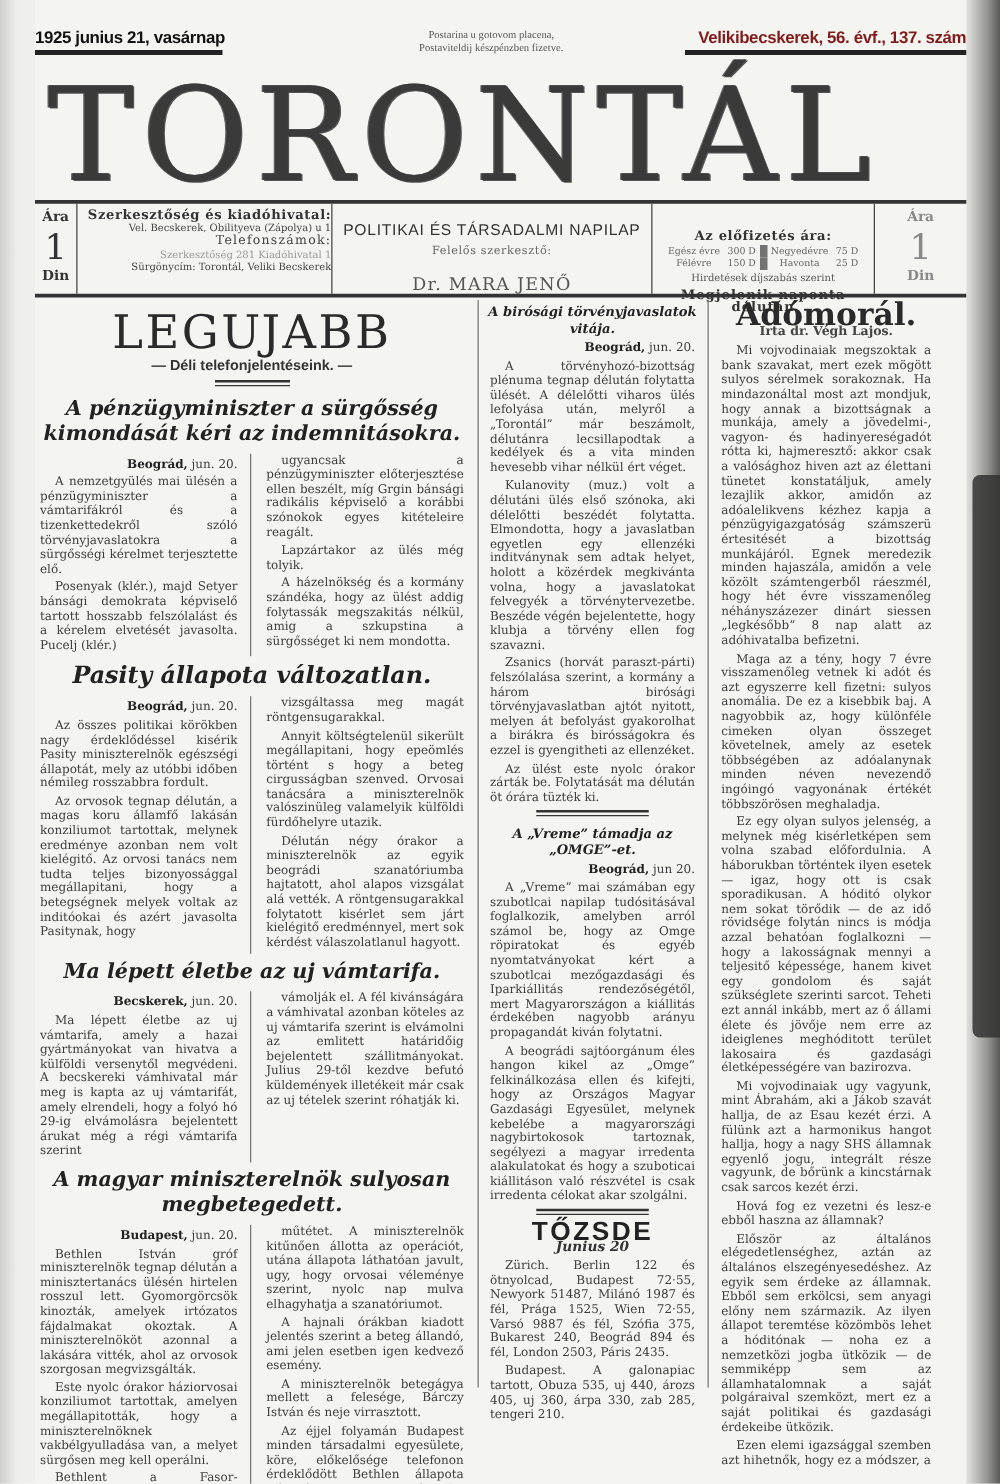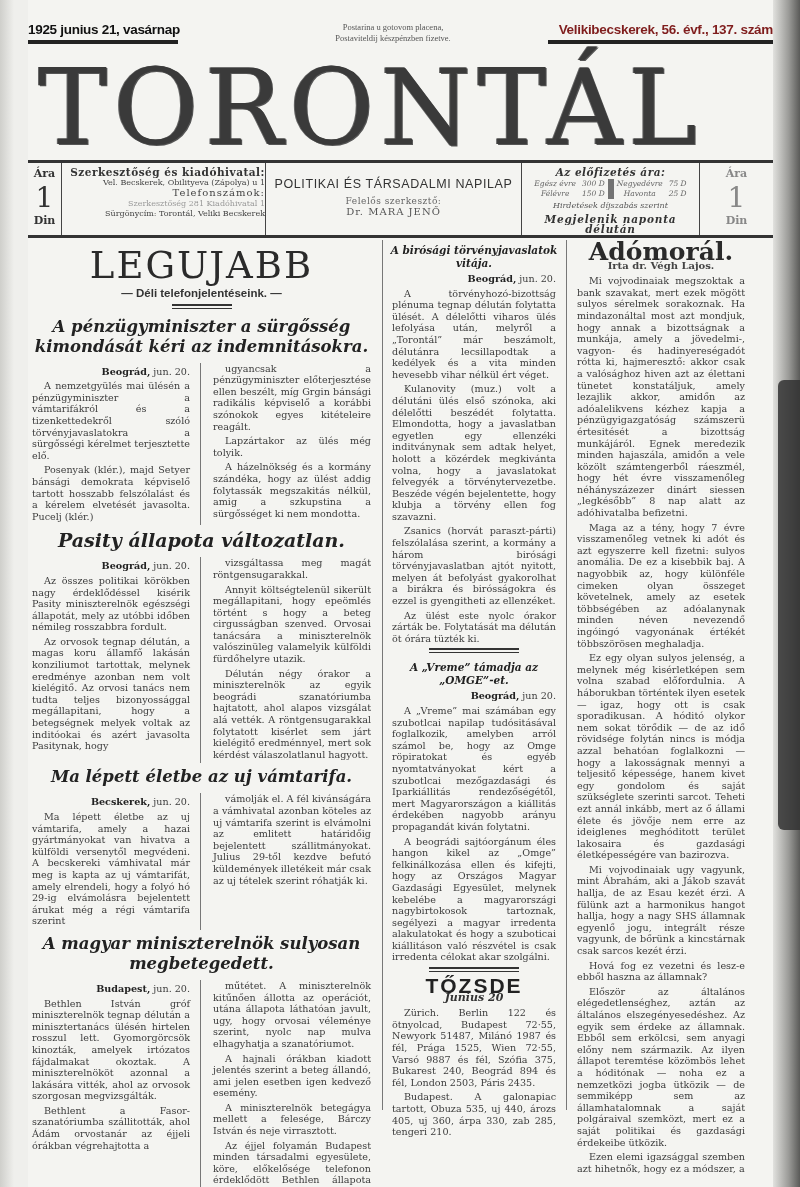--- a/index.html
+++ b/index.html
@@ -31,22 +31,22 @@
   .band { position:absolute; top:160px; left:0; width:745px; height:72px; border-top:3px solid #333; border-bottom:3px solid #333; }
   .band .cell { position:absolute; top:0; height:72px; border-right:1.5px solid #444; box-sizing:border-box; }
   .price-box { text-align:center; font-size:11px; font-weight:bold; color:#333; }
   .price-box .num { display:block; font-size:28px; line-height:28px; margin:4px 0 2px; font-weight:normal; }
   .office { font-size:8px; text-align:right; color:#444; line-height:10.5px; padding-top:4px; }
   .office .h { font-size:10.5px; font-weight:bold; letter-spacing:.5px; color:#333;}
   .office .h2 { font-size:10px; letter-spacing:1px; color:#444;}
   .center-info { text-align:center; color:#444; }
   .center-info .sub { font-family:"Liberation Sans",sans-serif; font-size:12.5px; letter-spacing:.6px; margin-top:14px; color:#333;}
   .center-info .ed-l { font-size:9px; margin-top:5px; letter-spacing:.5px; color:#666;}
-  .center-info .ed { font-size:10px; letter-spacing:1px; color:#555; margin-top:0; }
-  .subs { text-align:center; font-size:8px; color:#555; line-height:10px; padding-top:4px;font-style:italic;}
+  .center-info .ed { font-size:14px; letter-spacing:1px; color:#555; margin-top:14px; }
+  .subs { text-align:center; font-size:8px; color:#555; line-height:10px; padding-top:21px;}
   .subs .h { font-size:10.5px; font-weight:bold; color:#333; letter-spacing:.5px; }
   .subs table { margin: 2px auto 0; border-collapse:collapse; font-size:7.5px; color:#666;}
   .subs td { padding:0 3px; }
   .subs .sep { border-left:6px solid #737373; }
   .subs .foot { font-size:10.5px; font-weight:bold; letter-spacing:.8px; color:#333; margin-top:3px;}
 
   
   .col { position:absolute; top:240px; font-size:9.6px; line-height:11.6px; color:#3c3c3c; text-align:justify; }
   .col p { margin:0 4px 3px; text-indent:12px; }
   .rule-v { position:absolute; width:1px; background:#777; }
@@ -186,20 +186,21 @@
         </div>
       </div>
     </div>
 
     <div>
       <div class="h-it">A magyar miniszterelnök sulyosan megbetegedett.</div>
       <div class="twocol">
         <div class="l">
           <div class="dateline"><b>Budapest,</b> <span>jun. 20.</span></div>
           <p>Bethlen István gróf miniszterelnök tegnap délután a minisztertanács ülésén hirtelen rosszul lett. Gyomorgörcsök kinozták, amelyek irtózatos fájdalmakat okoztak. A miniszterelnököt azonnal a lakására vitték, ahol az orvosok szorgosan megvizsgálták.</p>
+          <p>Este nyolc órakor háziorvosai konziliumot tartottak, amelyen megállapitották, hogy a miniszterelnöknek vakbélgyulladása van, a melyet sürgősen meg kell operálni.</p>
           <p>Bethlent a Fasor-szanatóriumba szállitották, ahol Ádám orvostanár az éjjeli órákban végrehajtotta a</p>
         </div>
         <div>
           <p>műtétet. A miniszterelnök kitűnően állotta az operációt, utána állapota láthatóan javult, ugy, hogy orvosai véleménye szerint, nyolc nap mulva elhagyhatja a szanatóriumot.</p>
           <p>A hajnali órákban kiadott jelentés szerint a beteg állandó, ami jelen esetben igen kedvező esemény.</p>
           <p>A miniszterelnök betegágya mellett a felesége, Bárczy István és neje virrasztott.</p>
           <p>Az éjjel folyamán Budapest minden társadalmi egyesülete, köre, előkelősége telefonon érdeklődött Bethlen állapota iránt és megnyugodva értesült arról, hogy a miniszterelnök tul van az életveszélyen.</p>
         </div>
       </div>
     </div>

